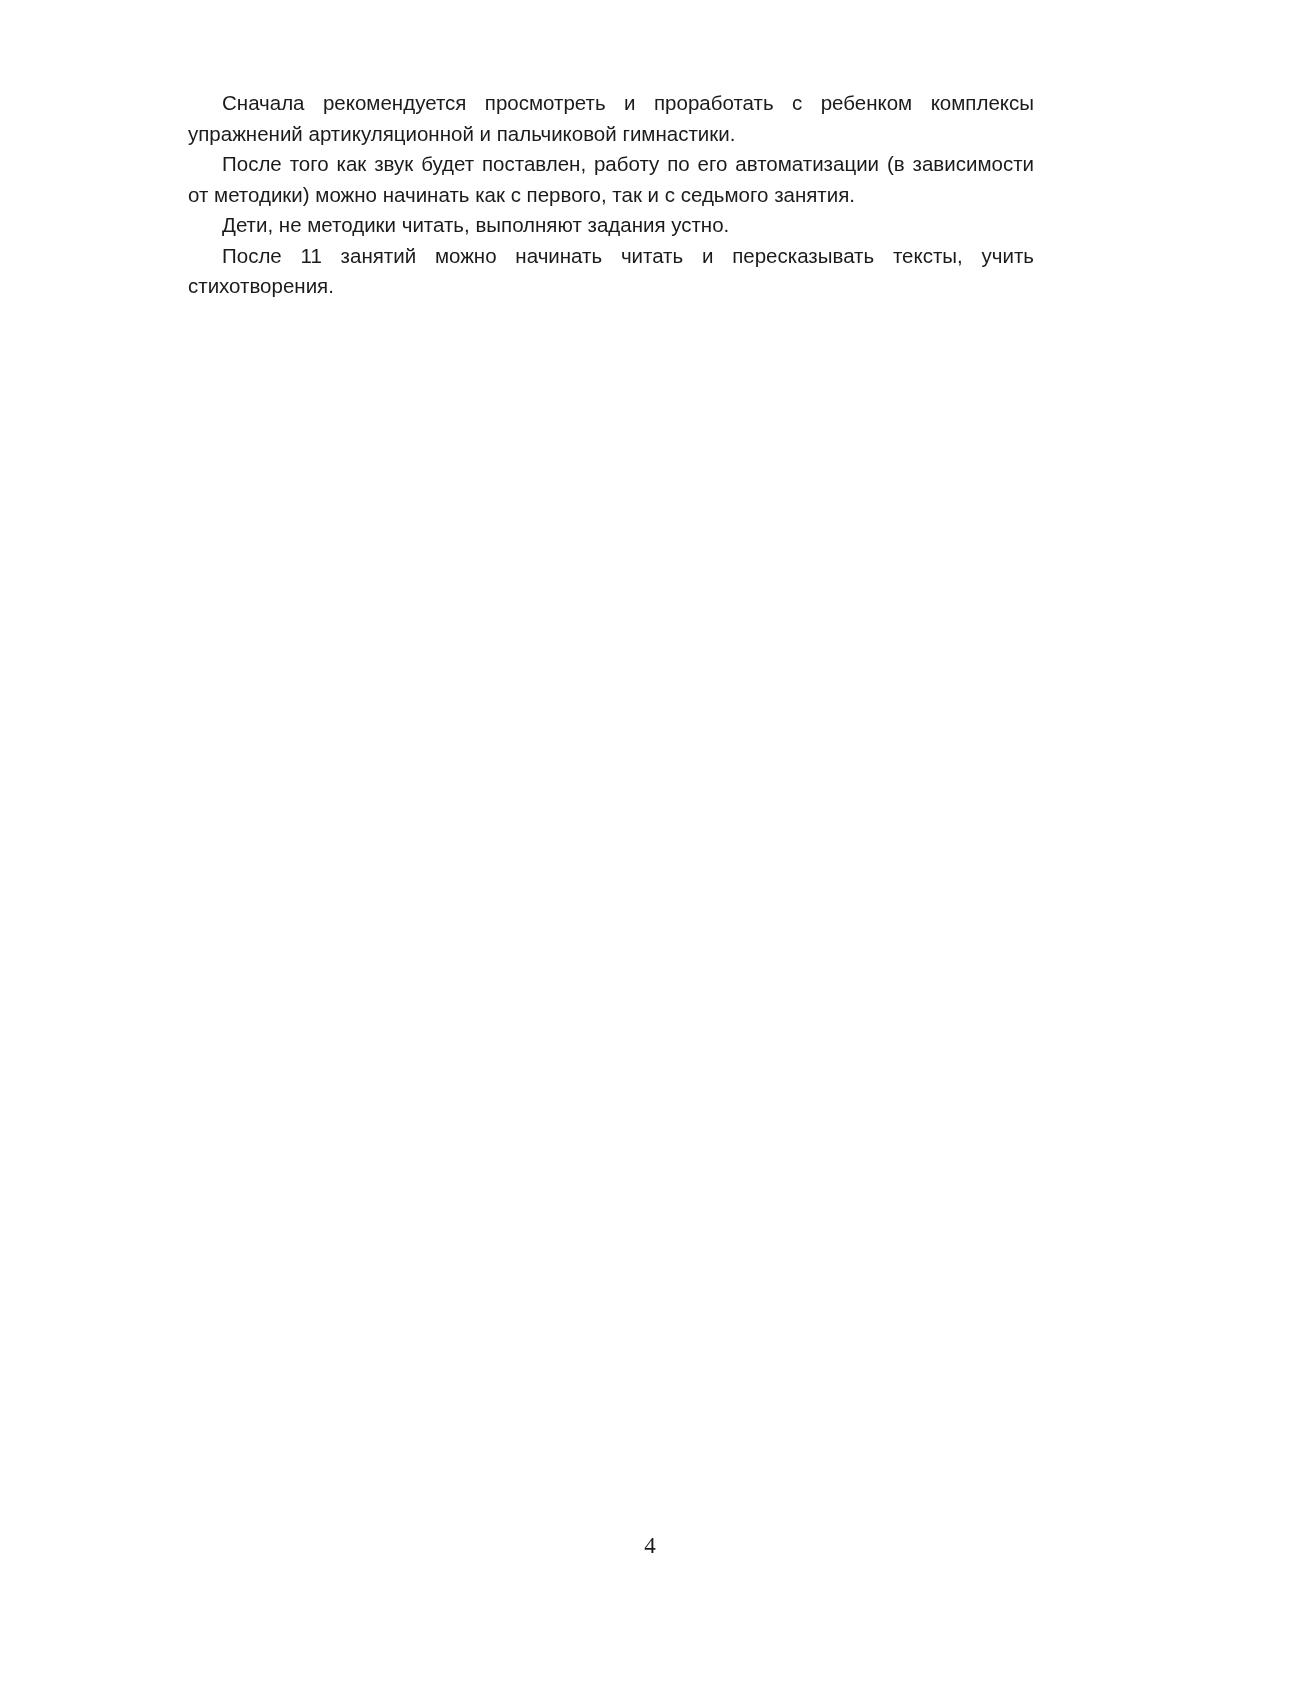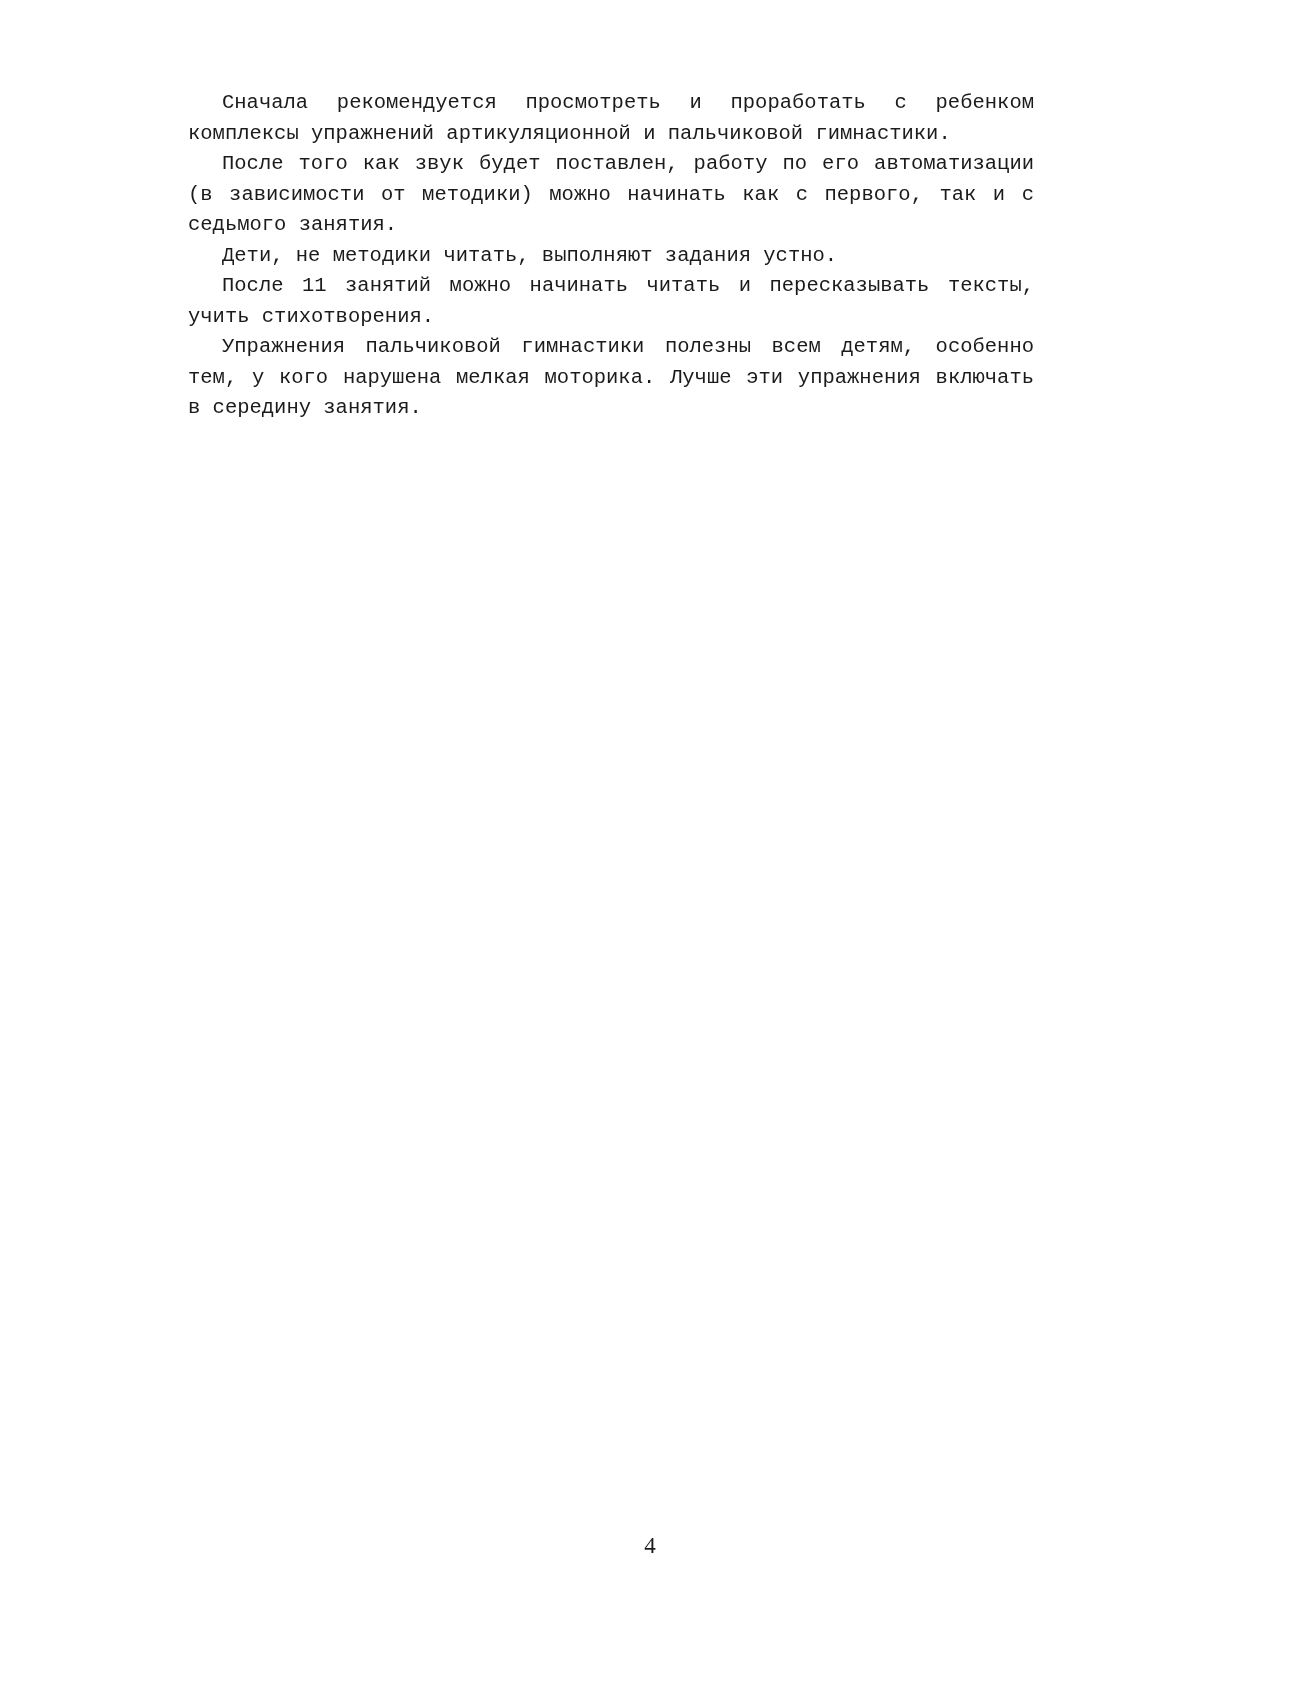--- a/index.html
+++ b/index.html
@@ -15,21 +15,21 @@
     box-sizing: border-box;
     overflow: hidden;
   }
   .content {
     position: absolute;
     left: 188px;
     top: 88px;
     width: 846px;
   }
   .para {
-    font-family: Liberation Mono, monospace;
+    font-family: Liberation Sans, sans-serif;
     font-size: 20.5px;
     line-height: 30.5px;
     color: #1b1b1b;
     text-align: justify;
     text-indent: 34px;
     margin: 0 0 0 0;
     -webkit-hyphens: none;
     hyphens: none;
   }
   .page-number {
@@ -46,18 +46,17 @@
 </head>
 <body>
 
 <div class="page">
 
   <div class="content">
     <p class="para">Сначала рекомендуется просмотреть и проработать с ребенком комплексы упражнений артикуляционной и пальчиковой гимнастики.</p>
     <p class="para">После того как звук будет поставлен, работу по его автоматизации (в зависимости от методики) можно начинать как с первого, так и с седьмого занятия.</p>
     <p class="para">Дети, не методики читать, выполняют задания устно.</p>
     <p class="para">После 11 занятий можно начинать читать и пересказывать тексты, учить стихотворения.</p>
-    <p class="para">Упражнения пальчиковой гимнастики полезны всем детям, особенно тем, у кого нарушена мелкая моторика. Лучше эти упражнения включать в середину занятия.</p>
   </div>
 
   <div class="page-number">4</div>
 
 </div>
 
 </body></html>

